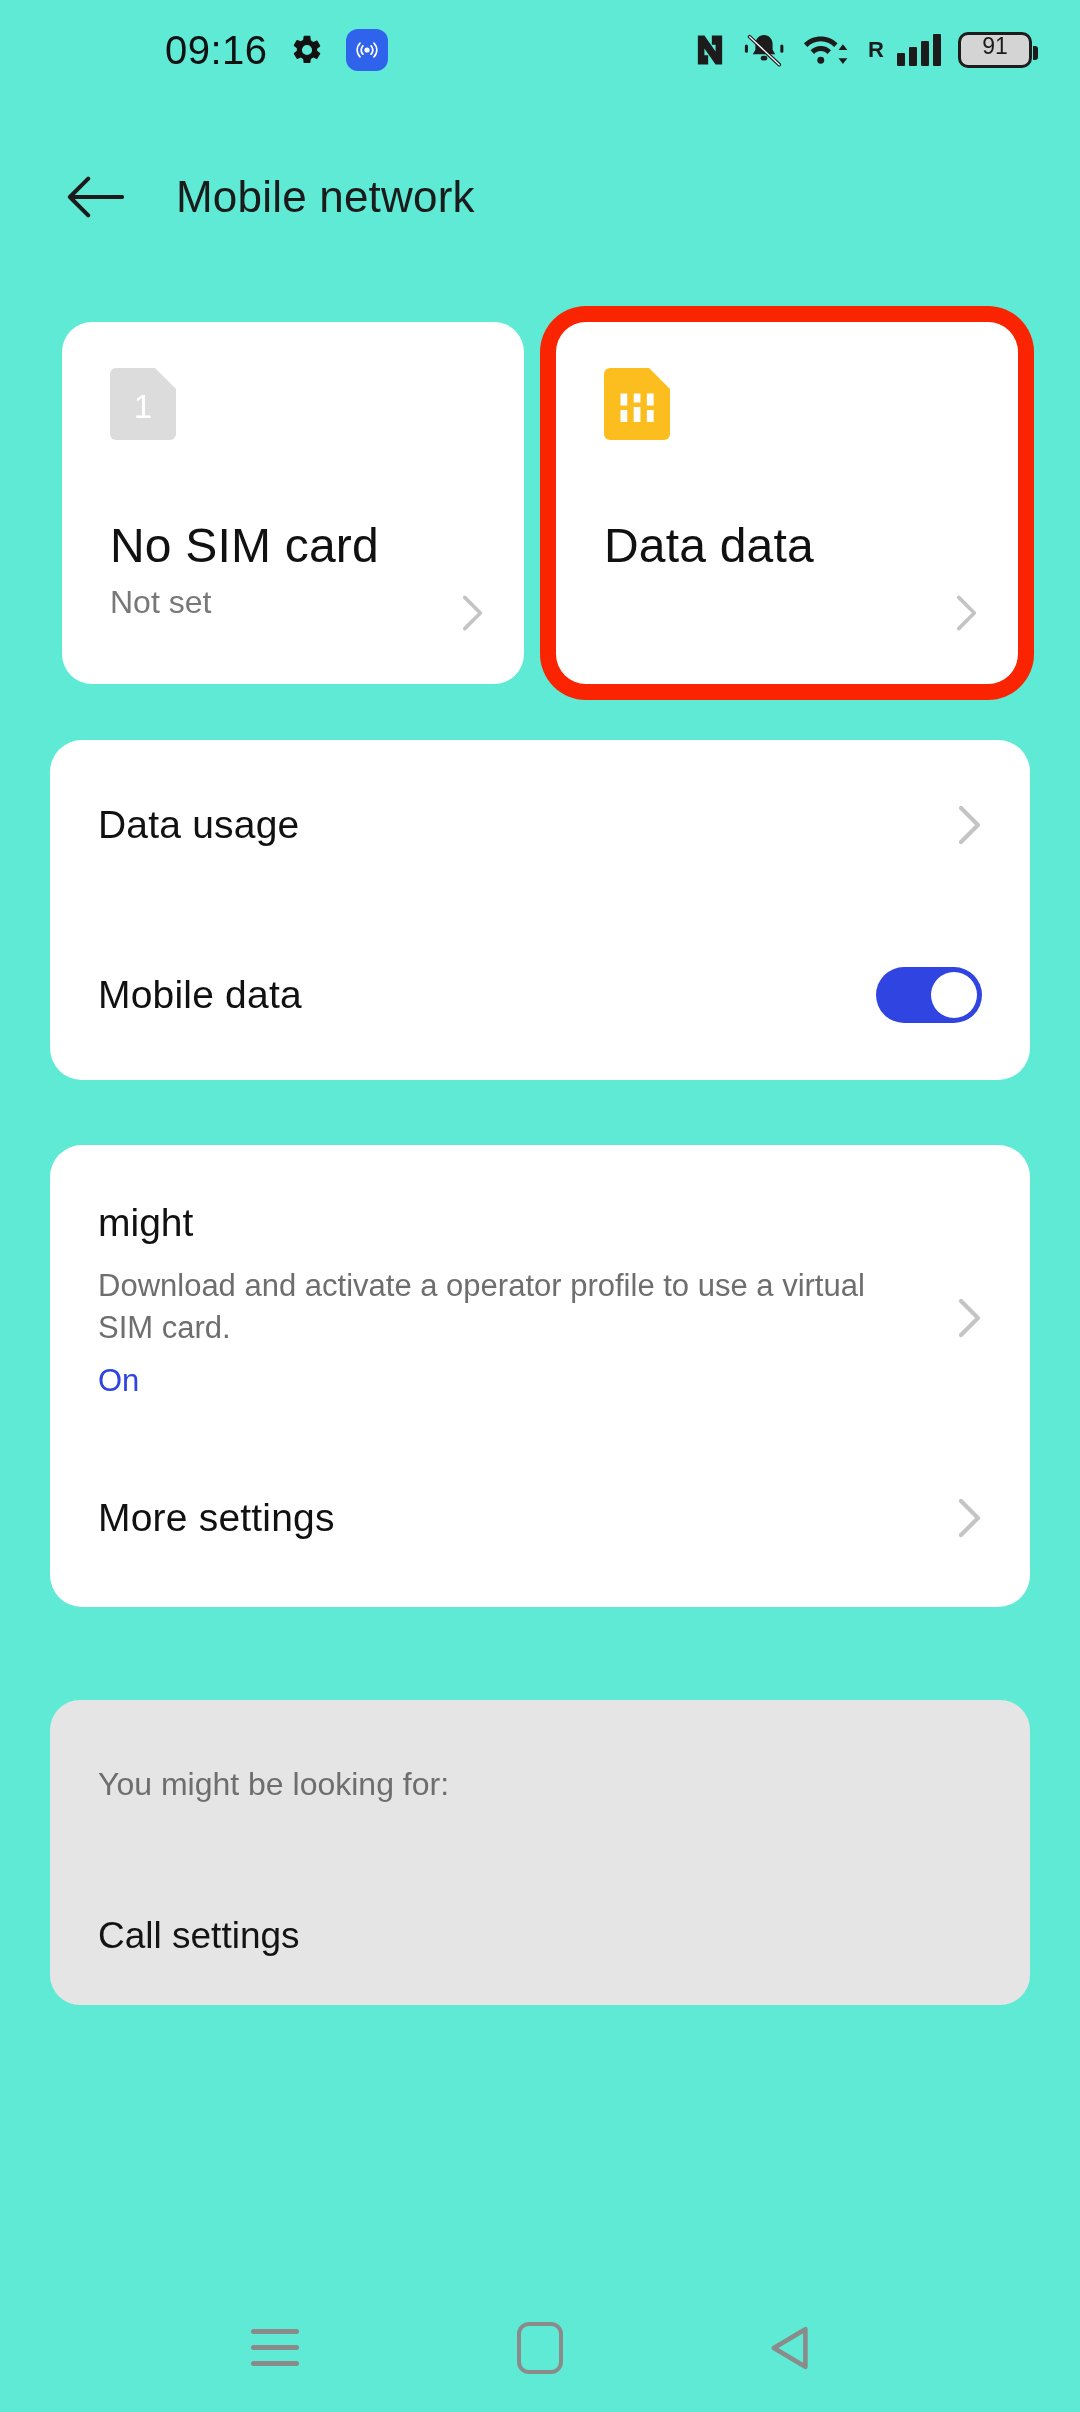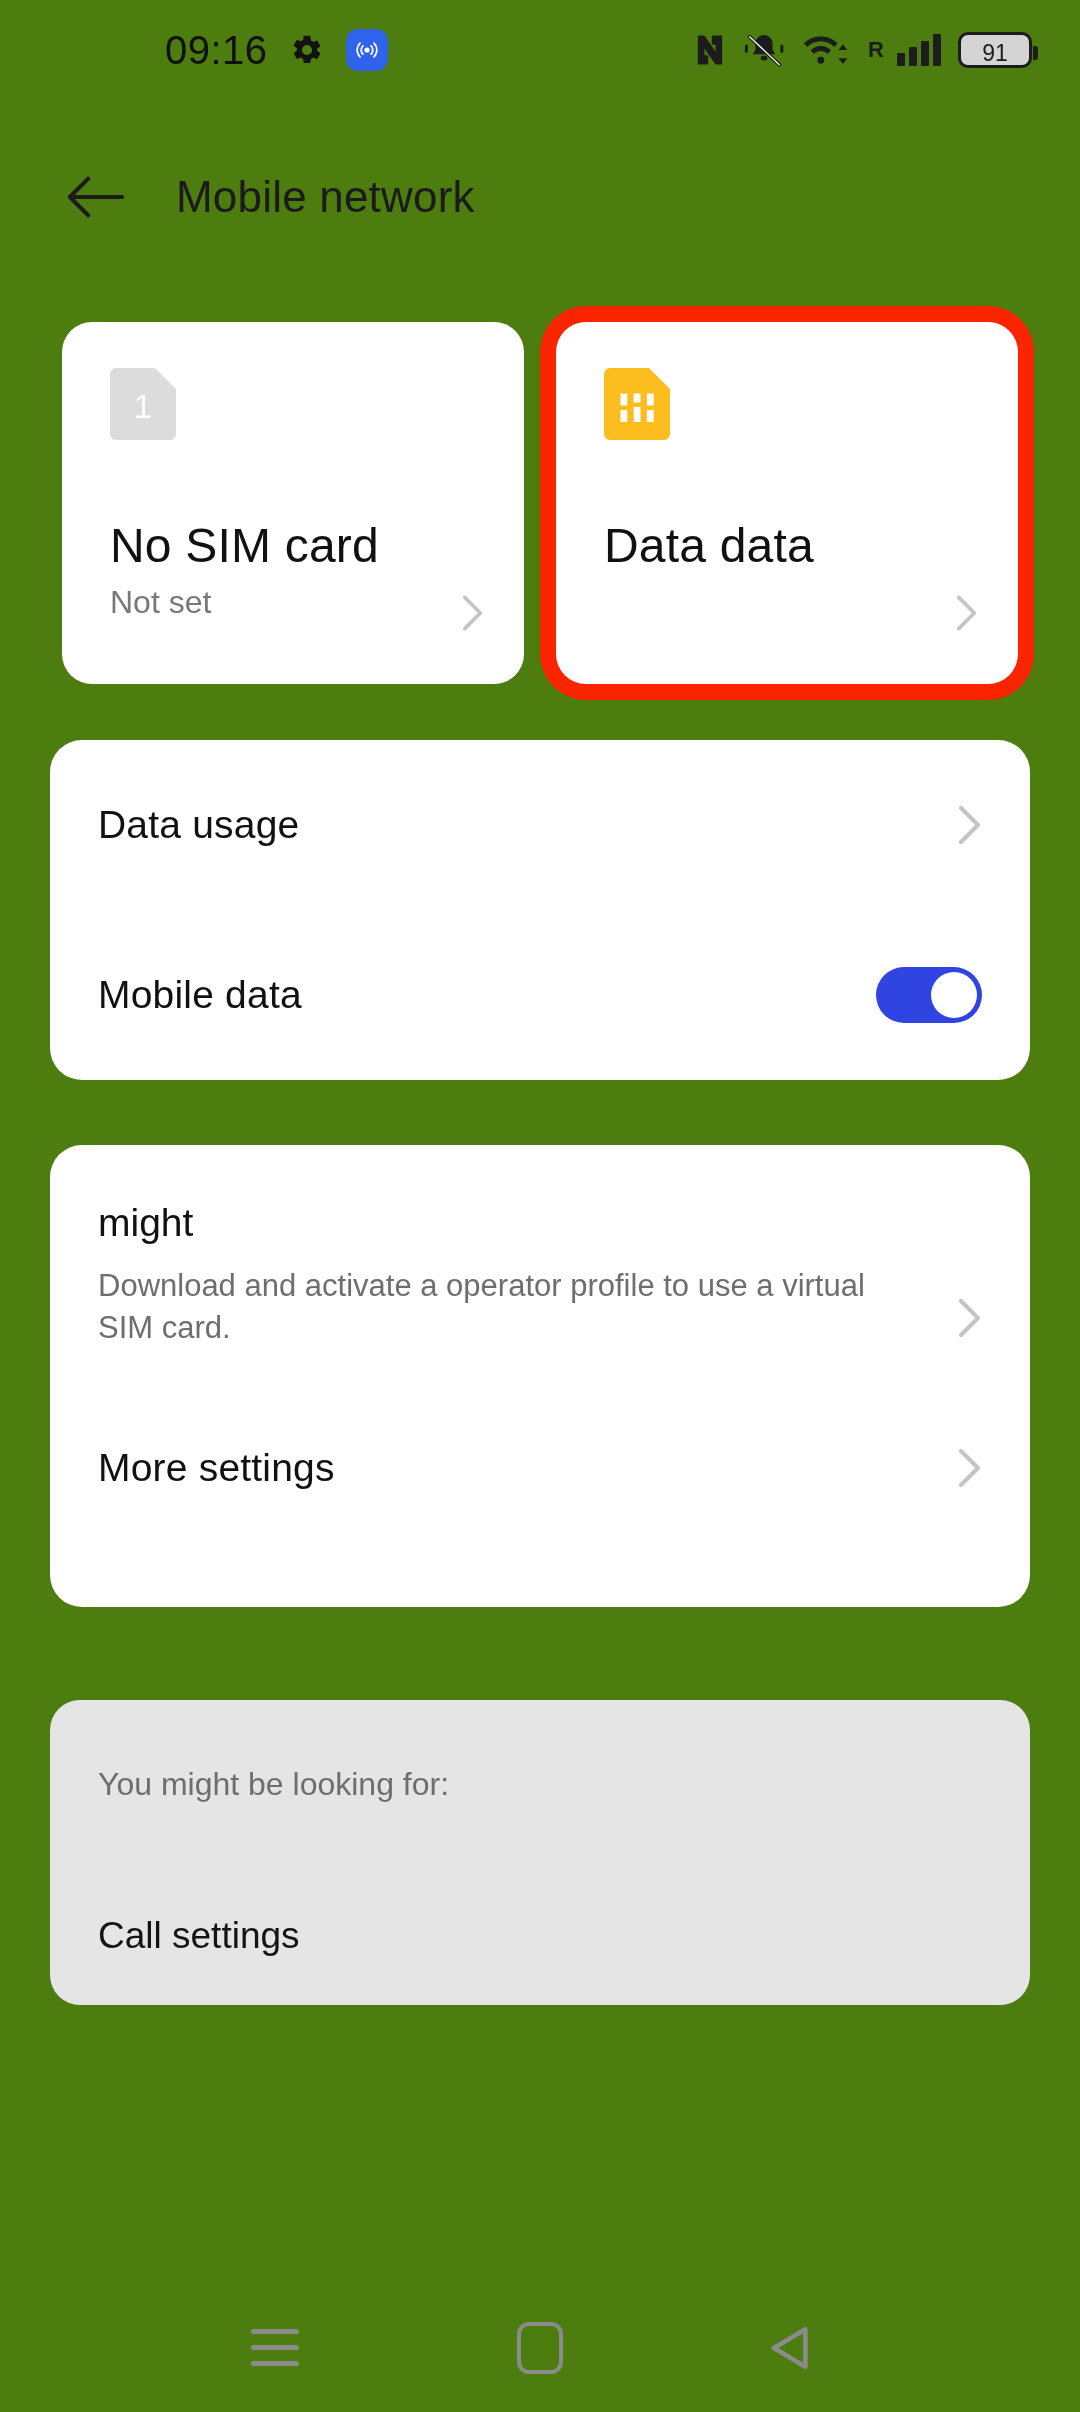--- a/index.html
+++ b/index.html
@@ -3,21 +3,21 @@
 <meta charset="utf-8">
 <style>
   * { margin:0; padding:0; box-sizing:border-box; }
   html, body {
     width:1080px; height:2412px;
     background:#f4f4f4;
     font-family:"Liberation Sans", sans-serif;
     -webkit-font-smoothing:antialiased;
     overflow:hidden;
   }
-  #screen { position:relative; width:1080px; height:2412px; background:#4d7c0f; }
+  #screen { position:relative; width:1080px; height:2412px; background:#5eead4; }
 
   
   .statusbar {
     position:absolute; top:0; left:0; width:1080px; height:100px;
     display:flex; align-items:center;
   }
   .sb-left {
     position:absolute; left:165px; top:0; height:100px;
     display:flex; align-items:center; gap:22px;
   }
@@ -35,21 +35,21 @@
   .bell-icon { width:44px; height:36px; }
   .wifi-icon { width:48px; height:36px; }
   .roam-letter { font-size:22px; font-weight:700; color:#1c1c1c; margin-right:-4px; }
   .bars { display:flex; align-items:flex-end; gap:4px; height:32px; }
   .bars i { display:block; width:8px; background:#1c1c1c; border-radius:1px; }
   .bars i:nth-child(1){height:13px;} .bars i:nth-child(2){height:19px;}
   .bars i:nth-child(3){height:25px;} .bars i:nth-child(4){height:32px;}
   .battery {
     position:relative; width:74px; height:36px;
     border:3px solid #1c1c1c; border-radius:10px;
-    display:flex; align-items:flex-end; justify-content:center;
+    display:flex; align-items:flex-start; justify-content:center;
     background:#d4d4d4;
   }
   .battery:after {
     content:""; position:absolute; right:-9px; top:11px;
     width:5px; height:14px; background:#1c1c1c; border-radius:0 3px 3px 0;
   }
   .battery span { font-size:23px; font-weight:500; color:#1c1c1c; line-height:1; }
 
   
   .header {
@@ -256,20 +256,21 @@
       <div class="toggle">
         <div class="knob"></div>
       </div>
     </div>
   </div>
 
   <div class="card" id="card-esim">
     <div class="esim-block">
       <div class="esim-title">might</div>
       <div class="esim-desc">Download and activate a operator profile to use a virtual SIM card.</div>
+      <div class="esim-state">On</div>
       <svg class="esim-chev" viewBox="0 0 12 20">
         <path d="M1.5 1.5 L10 10 L1.5 18.5" stroke="#c4c4c4" stroke-width="2.1" fill="none" stroke-linecap="round" stroke-linejoin="round"></path>
       </svg>
     </div>
     <div class="row row-more">
       <span class="row-title">More settings</span>
       <svg class="row-chev" viewBox="0 0 12 20">
         <path d="M1.5 1.5 L10 10 L1.5 18.5" stroke="#c4c4c4" stroke-width="2.1" fill="none" stroke-linecap="round" stroke-linejoin="round"></path>
       </svg>
     </div>

